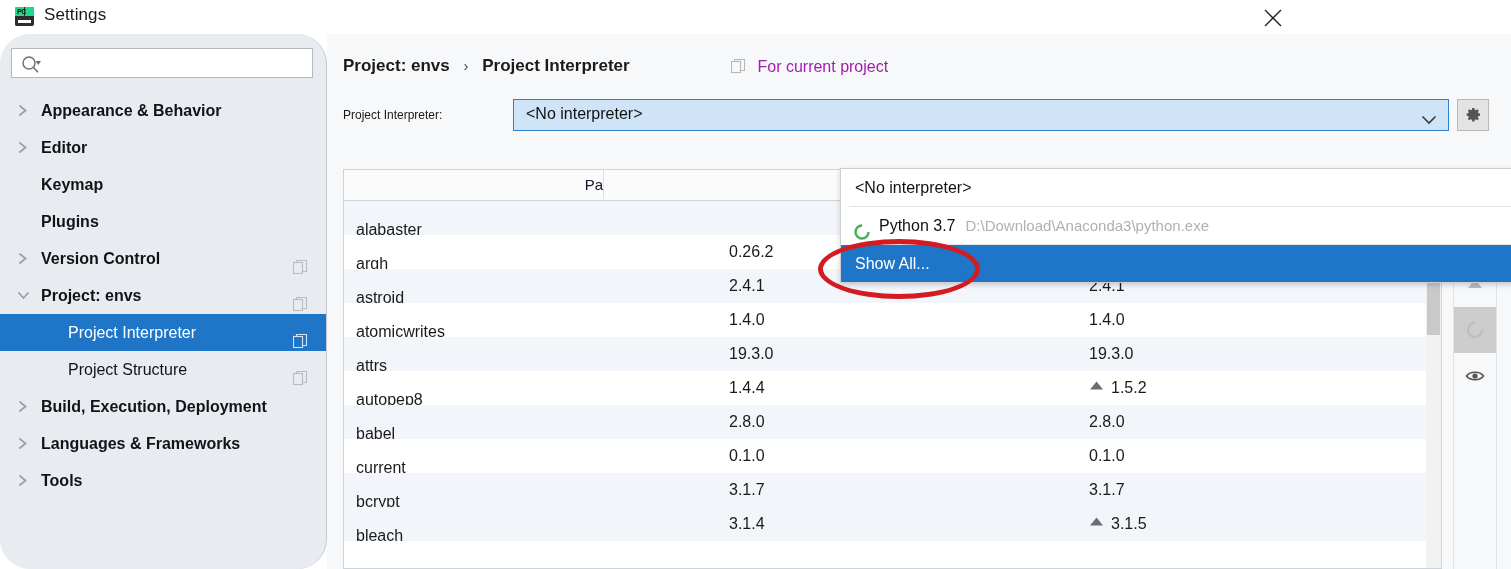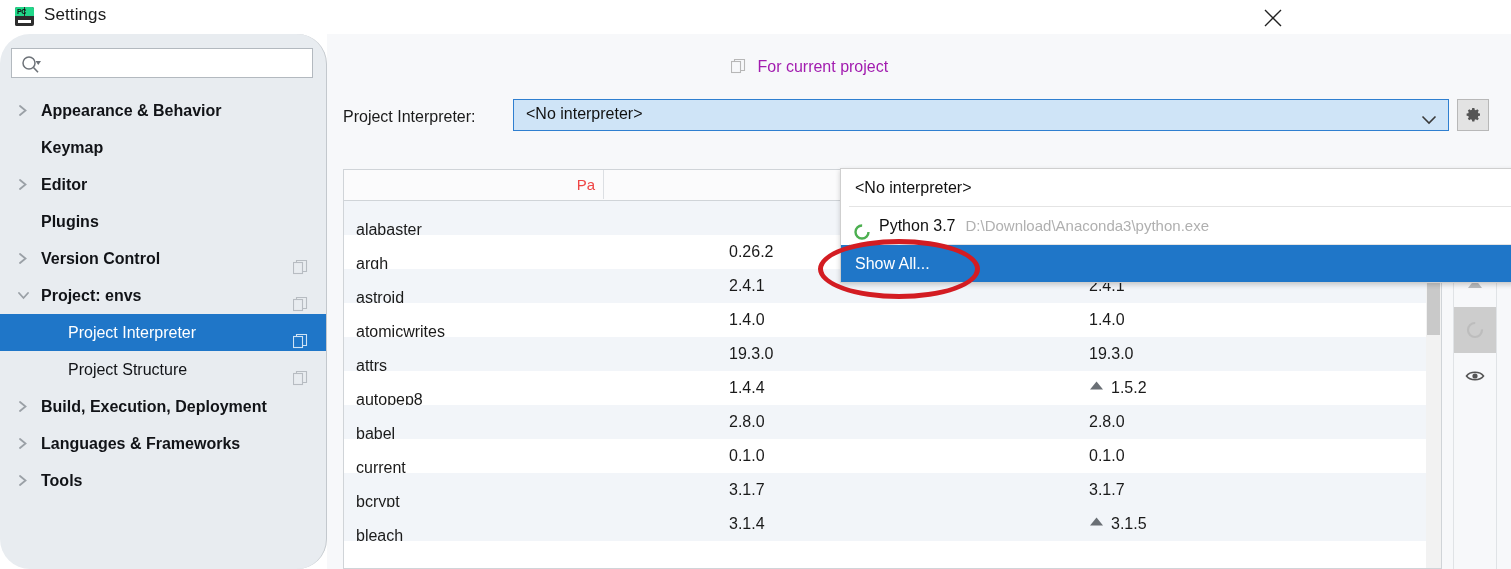--- a/index.html
+++ b/index.html
@@ -84,21 +84,21 @@
   }
   .breadcrumb .sep { color: #4a4a4a; font-weight: normal; padding: 0 9px; font-size: 15px; }
   .for-current {
     position: absolute; left: 404px; top: 23px;
     font-size: 16px; color: #a21caf; white-space: nowrap;
   }
   .for-current .copy-icon { position: relative; top: 2px; margin-right: 7px; }
 
   .interp-label {
     position: absolute; left: 16px; top: 74px;
-    font-size: 16px; color: #1a1a1a;
+    font-size: 12px; color: #1a1a1a;
   }
   .combo {
     position: absolute; left: 186px; top: 65px; width: 936px; height: 32px;
     background: #cfe4f7; border: 1px solid #2f7fd0; box-sizing: border-box;
     cursor: pointer;
   }
   .combo .val { position: absolute; left: 12px; top: 5px; font-size: 16px; color: #111; }
   .combo .chev { position: absolute; right: 11px; top: 11px; }
   .gear-btn {
     position: absolute; left: 1130px; top: 65px; width: 32px; height: 32px;
@@ -111,22 +111,22 @@
     position: absolute; left: 16px; top: 135px; width: 1098px; height: 400px;
     background: #ffffff; border: 1px solid #d0d4d8; box-sizing: border-box;
     overflow: hidden;
   }
   .thead {
     position: relative; height: 30px; background: #fbfbfc;
     border-bottom: 1px solid #d0d4d8;
   }
   .thead .col-pkg {
     position: absolute; left: 0; top: 0; width: 260px; height: 29px; line-height: 29px;
-    text-align: right; padding-right: 8px; box-sizing: border-box;
-    font-size: 15px; color: #ef4444; border-right: 1px solid #dcdfe3;
+    text-align: right; padding-right: 0; box-sizing: border-box;
+    font-size: 15px; color: #0f172a; border-right: 1px solid #dcdfe3;
   }
   .row {
     position: relative; height: 34px; line-height: 34px; font-size: 16px; color: #1a1a1a;
   }
   .row.odd  { background: #ffffff; }
   .row.even { background: #f2f5f9; }
   .row .c-name { position: absolute; left: 12px; top: 12px; }
   .row .c-ver  { position: absolute; left: 385px; top: 0; }
   .row .c-lat  { position: absolute; left: 745px; top: 0; }
   .row .up-arrow { position: relative; top: -2px; margin-right: 7px; }
@@ -213,29 +213,29 @@
     <div class="tree">
         <div class="tree-item lvl0">
           <span class="arrow">
             <svg width="11" height="11" viewBox="0 0 11 11">
               <path d="M2 1 L7.5 5.5 L2 10" stroke="#9aa0a6" stroke-width="1.8" fill="none" stroke-linecap="round"></path>
             </svg>
           </span>
           <span class="lbl">Appearance &amp; Behavior</span>
         </div>
         <div class="tree-item lvl0">
+          <span class="arrow">
+            <svg width="11" height="11" viewBox="0 0 11 11">
+              <path d="M2 1 L7.5 5.5 L2 10" stroke="#9aa0a6" stroke-width="1.8" fill="none" stroke-linecap="round"></path>
+            </svg>
+          </span>
+          <span class="lbl">Editor</span>
+        </div>
+        <div class="tree-item lvl0">
           <span class="lbl">Keymap</span>
-        </div>
-        <div class="tree-item lvl0">
-          <span class="arrow">
-            <svg width="11" height="11" viewBox="0 0 11 11">
-              <path d="M2 1 L7.5 5.5 L2 10" stroke="#9aa0a6" stroke-width="1.8" fill="none" stroke-linecap="round"></path>
-            </svg>
-          </span>
-          <span class="lbl">Editor</span>
         </div>
         <div class="tree-item lvl0">
           <span class="lbl">Plugins</span>
         </div>
         <div class="tree-item lvl0">
           <span class="arrow">
             <svg width="11" height="11" viewBox="0 0 11 11">
               <path d="M2 1 L7.5 5.5 L2 10" stroke="#9aa0a6" stroke-width="1.8" fill="none" stroke-linecap="round"></path>
             </svg>
           </span>
@@ -293,20 +293,25 @@
               <path d="M2 1 L7.5 5.5 L2 10" stroke="#9aa0a6" stroke-width="1.8" fill="none" stroke-linecap="round"></path>
             </svg>
           </span>
           <span class="lbl">Tools</span>
         </div>
       </div>
   </div>
 
   <div class="content">
 
+    <div class="breadcrumb">
+      <span>Project: envs</span>
+      <span class="sep">›</span>
+      <span>Project Interpreter</span>
+    </div>
 
     <div class="for-current">
       <span class="copy-icon">
         <svg width="15" height="15" viewBox="0 0 15 15">
           <rect x="0.5" y="2.5" width="9" height="11" fill="none" stroke="#b7b7b7" stroke-width="1.1"></rect>
           <path d="M3.5 2.5 V0.5 H13.5 V11.5 H9.5" fill="none" stroke="#b7b7b7" stroke-width="1.1"></path>
         </svg>
       </span>
       <span>For current project</span>
     </div>

